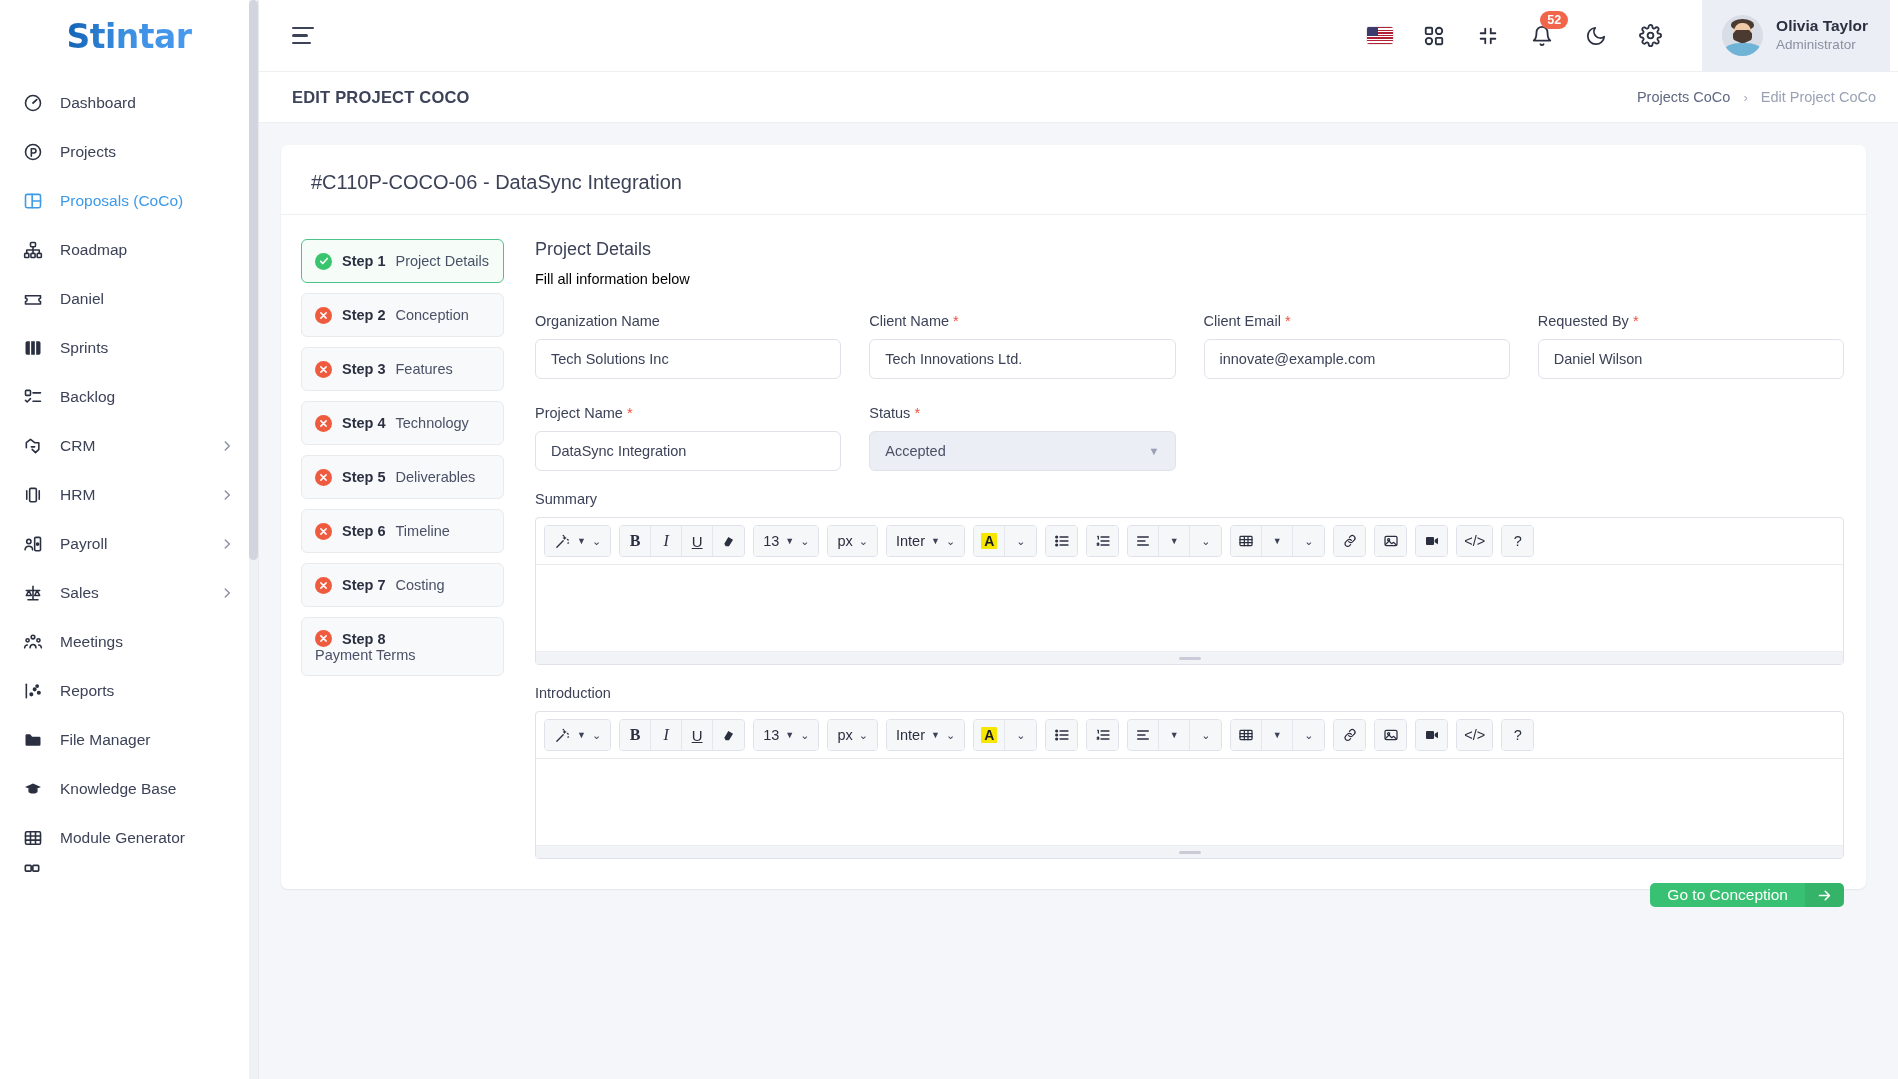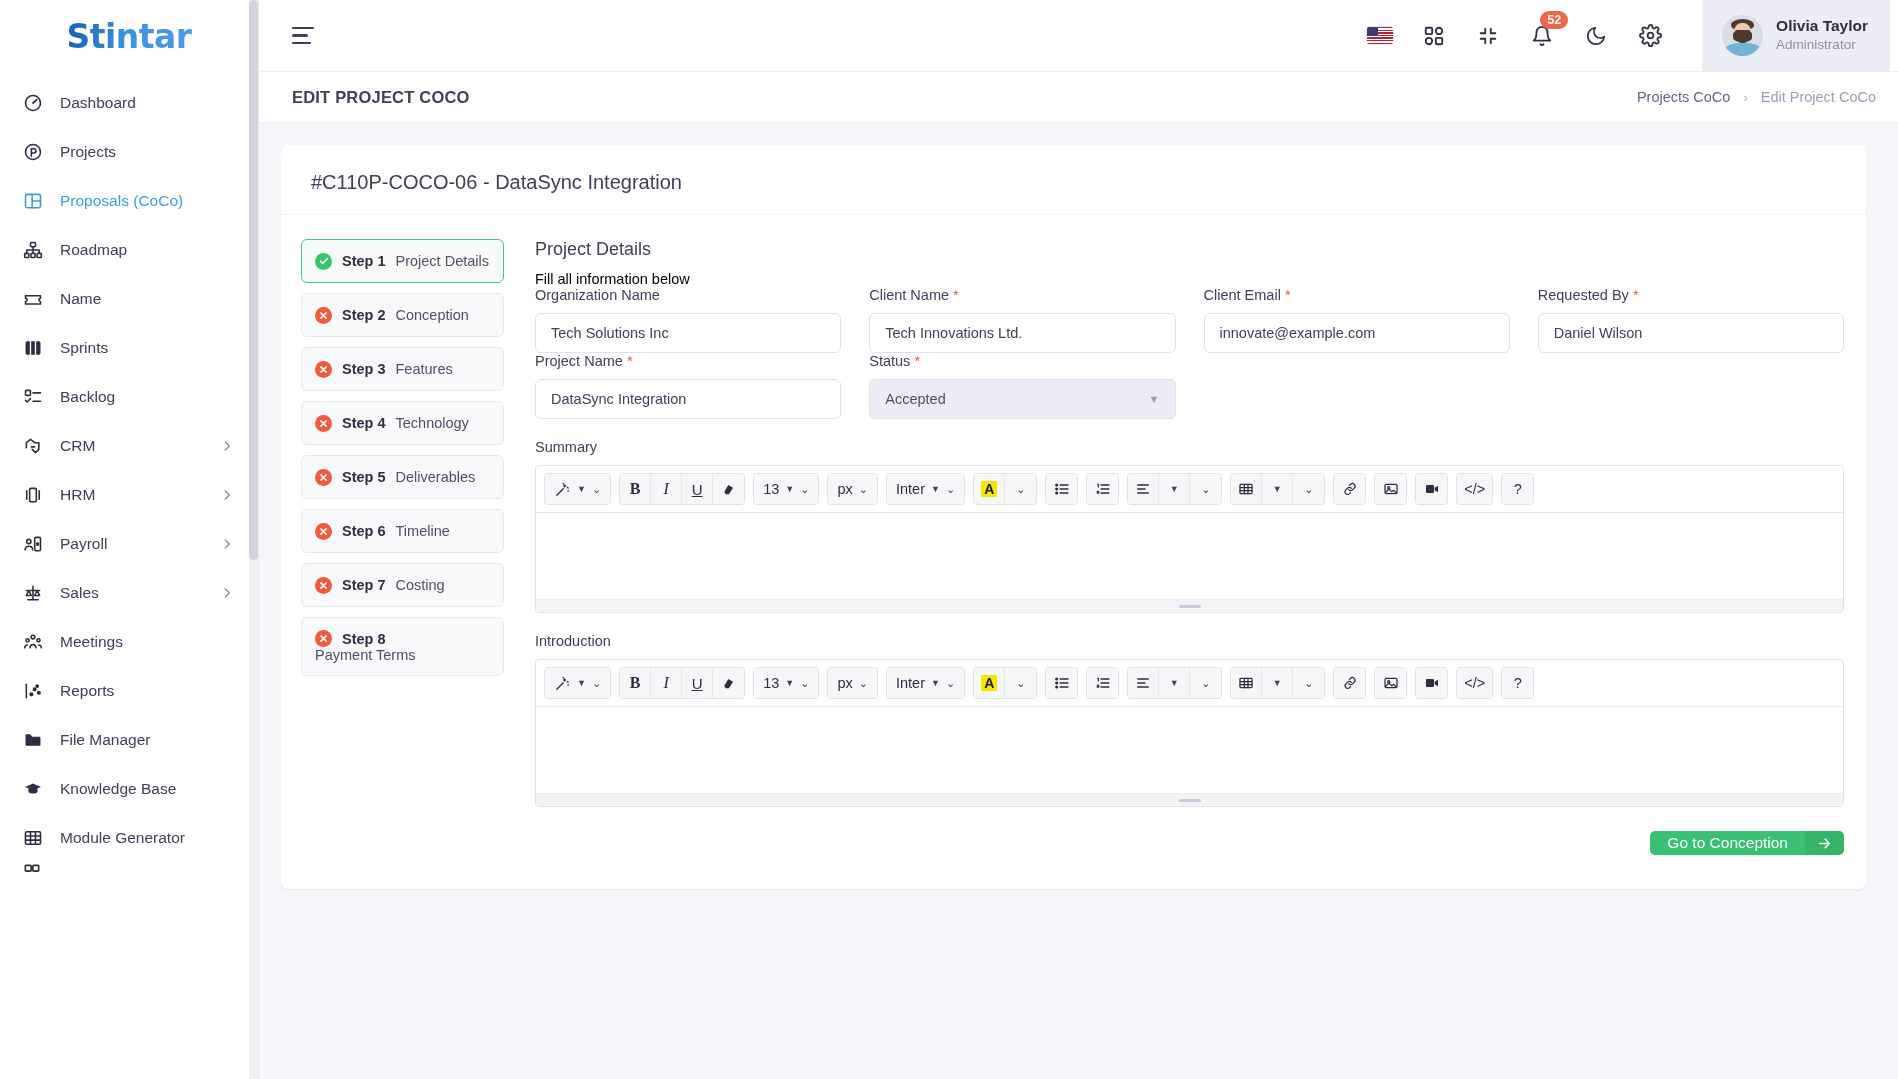--- a/index.html
+++ b/index.html
@@ -133,21 +133,21 @@
   .step .badge-ico { width: 17px; height: 17px; border-radius: 50%; display:flex; align-items:center; justify-content:center; color:#fff; font-size: 11px; flex: 0 0 17px; }
   .step.done .badge-ico { background: #39c56d; }
   .step .badge-ico.err { background: #ef5b3e; }
   .step-n { font-size: 14.5px; font-weight: bold; color: #2b3041; }
   .step-t { font-size: 14.5px; color: #4a5166; }
 
   
   .form { flex: 1; padding-left: 31px; padding-right: 0; }
   .form-h { font-size: 18px; color: #3c4257; }
   .form-sub { font-size: 14.5px; color: #000000; margin-top: 11px; }
-  .row { display: flex; gap: 28px; }
+  .row { display: flex; gap: 28px; margin-top: 26px; }
   .fld { flex: 1; min-width: 0; }
   .lbl { font-size: 14.5px; color: #3c4257; margin-bottom: 10px; display:block; }
   .req { color: #f0503a; }
   .inp {
     width: 100%; height: 40px; border: 1px solid #dfe2ea; border-radius: 6px;
     padding: 0 15px; font-size: 14.5px; color: #3c4257; background: #fff;
     font-family: "Liberation Sans", sans-serif; outline: none;
   }
   .sel {
     width: 100%; height: 40px; border: 1px solid #dfe2ea; border-radius: 6px;
@@ -244,21 +244,21 @@
             </svg>
           </span>
           <span class="nav-label">Roadmap</span>
         </div>
         <div class="nav-item">
           <span class="ico">
             <svg width="20" height="20" viewBox="0 0 24 24" fill="none" stroke="currentColor" stroke-width="1.9" stroke-linecap="round" stroke-linejoin="round">
               <path d="M3 8h18v3a2 2 0 0 0 0 4v3H3v-3a2 2 0 0 0 0-4z"></path>
             </svg>
           </span>
-          <span class="nav-label">Name</span>
+          <span class="nav-label">Daniel</span>
         </div>
         <div class="nav-item">
           <span class="ico">
             <svg width="20" height="20" viewBox="0 0 24 24" fill="none" stroke="currentColor" stroke-width="1.9" stroke-linecap="round" stroke-linejoin="round">
               <rect x="3" y="4" width="18" height="16" rx="2" fill="currentColor" stroke="none"></rect>
               <path d="M9 4v16M15 4v16" stroke="#fff" stroke-width="1.6"></path>
             </svg>
           </span>
           <span class="nav-label">Sprints</span>
         </div>

